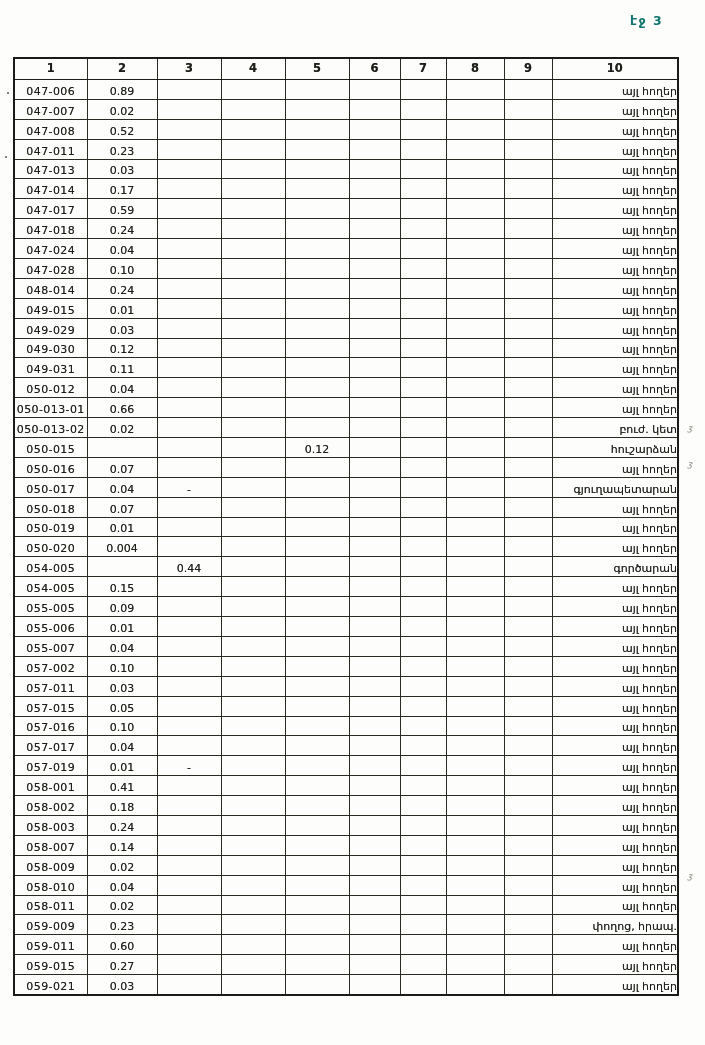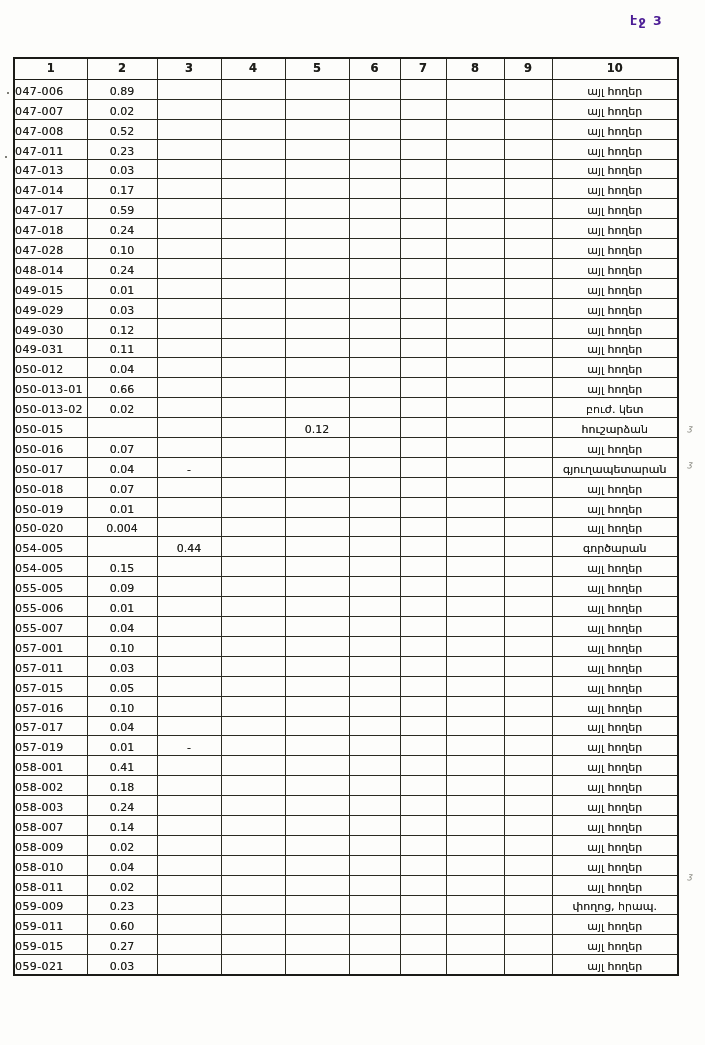--- a/index.html
+++ b/index.html
@@ -10,21 +10,21 @@
     color:#1e1e1a;
     position:relative;
     overflow:hidden;
   }
   .page-label{
     position:absolute;
     top:13px;left:630px;
     font-size:12.5px;
     font-weight:bold;
     letter-spacing:1.5px;
-    color:#4c1d95;
+    color:#0f766e;
   }
   .table-wrap{
     position:absolute;
     left:13px;top:57px;
   }
   table.scan{
     border-collapse:collapse;
     table-layout:fixed;
     border:2px solid #1b1b17;
   }
@@ -43,23 +43,23 @@
     font-size:11.5px;
     text-align:center;
     vertical-align:middle;
     border-bottom:1.6px solid #1d1d18;
   }
   table.scan tbody td{
     height:16.9px;
     vertical-align:bottom;
     padding-bottom:2px;
   }
-  td.c1{ text-align:left; padding-left:4px; letter-spacing:0.4px; }
+  td.c1{ text-align:center; padding-left:4px; letter-spacing:0.4px; }
   td.c2, td.c3, td.c4, td.c5, td.c6, td.c7, td.c8, td.c9{ text-align:center; }
-  td.c10{ text-align:center; padding-left:4px; }
+  td.c10{ text-align:right; padding-left:4px; }
   .margin-mark{
     position:absolute;
     font-size:8.5px;
     color:#8a8a82;
     letter-spacing:1px;
     transform:rotate(8deg);
     font-style:italic;
   }
   .stray-dot{
     position:absolute;
@@ -190,20 +190,32 @@
           <td class="c3"></td>
           <td class="c4"></td>
           <td class="c5"></td>
           <td class="c6"></td>
           <td class="c7"></td>
           <td class="c8"></td>
           <td class="c9"></td>
           <td class="c10">այլ հողեր</td>
         </tr>
         <tr>
+          <td class="c1">047-024</td>
+          <td class="c2">0.04</td>
+          <td class="c3"></td>
+          <td class="c4"></td>
+          <td class="c5"></td>
+          <td class="c6"></td>
+          <td class="c7"></td>
+          <td class="c8"></td>
+          <td class="c9"></td>
+          <td class="c10">այլ հողեր</td>
+        </tr>
+        <tr>
           <td class="c1">047-028</td>
           <td class="c2">0.10</td>
           <td class="c3"></td>
           <td class="c4"></td>
           <td class="c5"></td>
           <td class="c6"></td>
           <td class="c7"></td>
           <td class="c8"></td>
           <td class="c9"></td>
           <td class="c10">այլ հողեր</td>
@@ -430,21 +442,21 @@
           <td class="c3"></td>
           <td class="c4"></td>
           <td class="c5"></td>
           <td class="c6"></td>
           <td class="c7"></td>
           <td class="c8"></td>
           <td class="c9"></td>
           <td class="c10">այլ հողեր</td>
         </tr>
         <tr>
-          <td class="c1">057-001</td>
+          <td class="c1">057-002</td>
           <td class="c2">0.10</td>
           <td class="c3"></td>
           <td class="c4"></td>
           <td class="c5"></td>
           <td class="c6"></td>
           <td class="c7"></td>
           <td class="c8"></td>
           <td class="c9"></td>
           <td class="c10">այլ հողեր</td>
         </tr>

